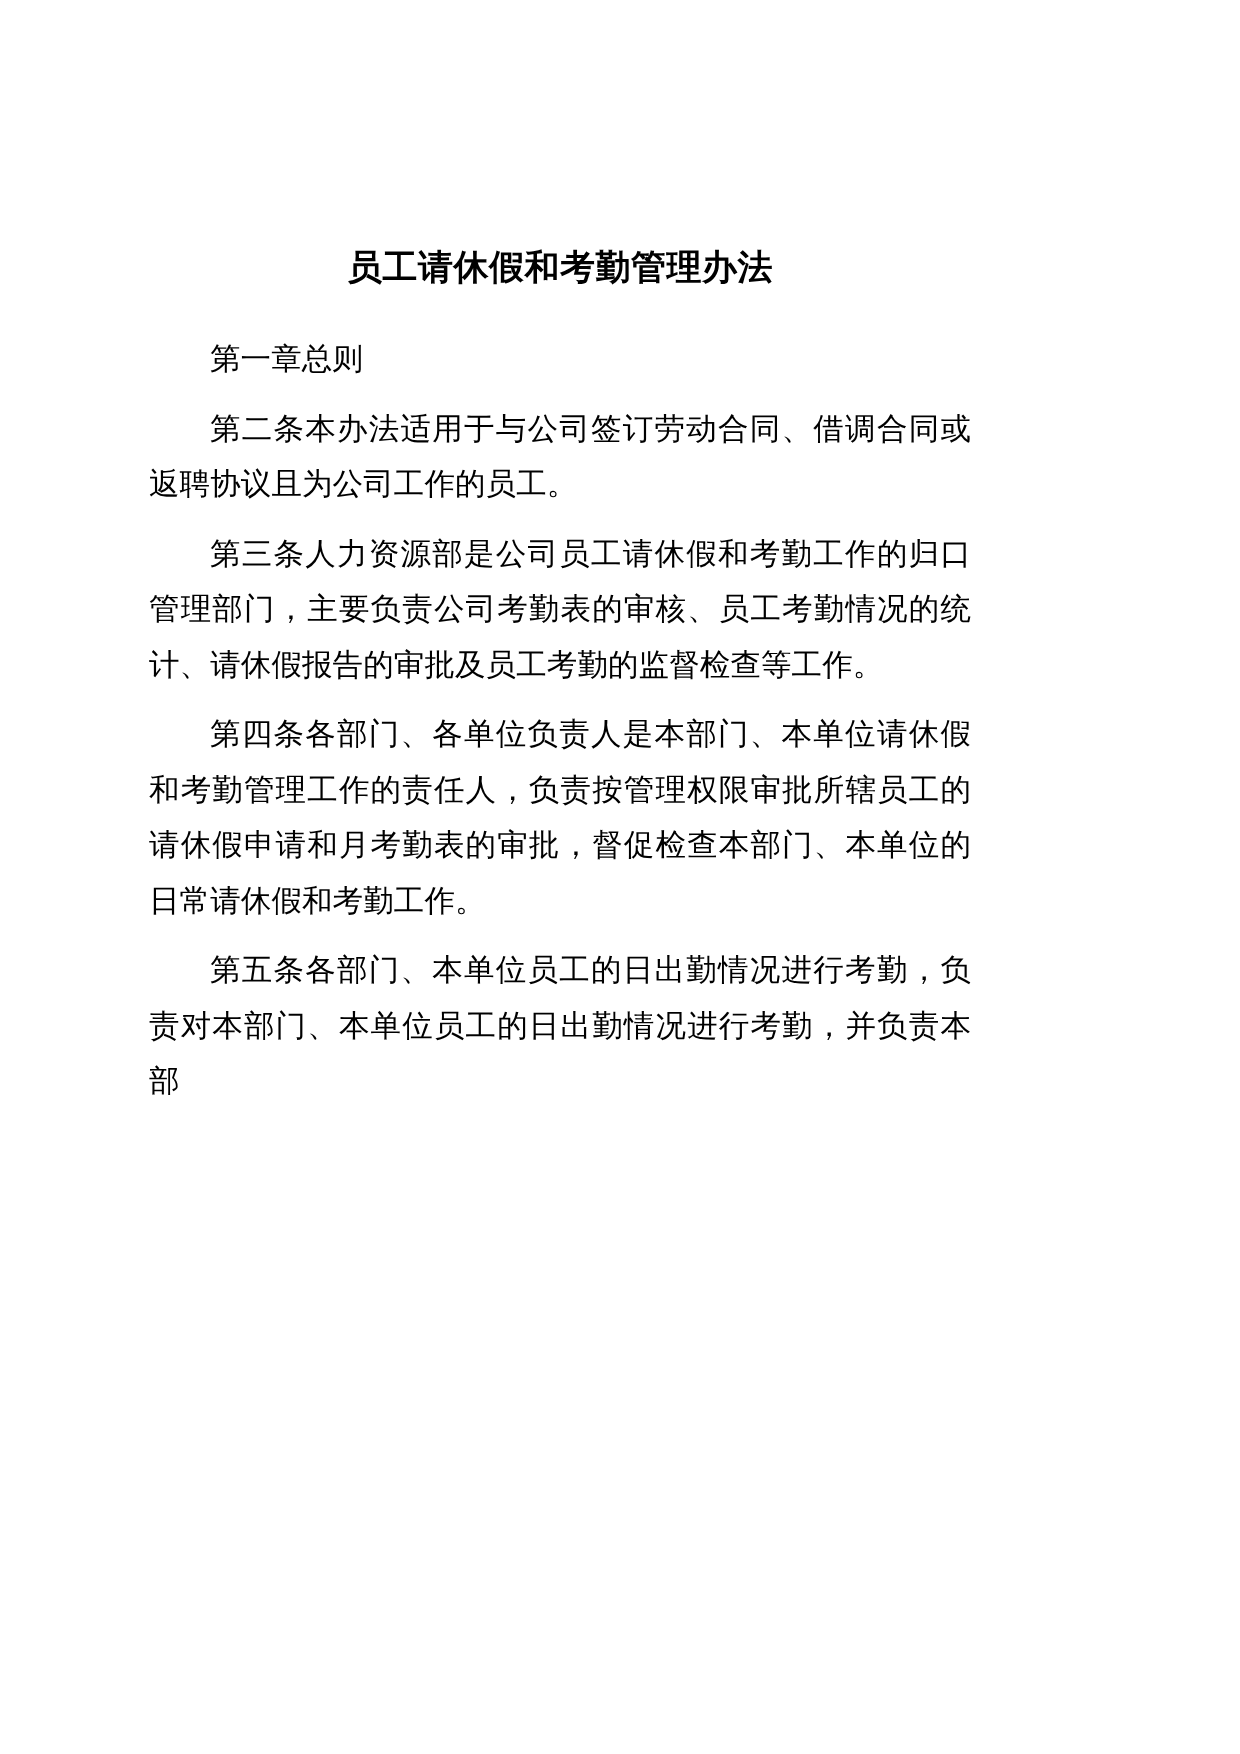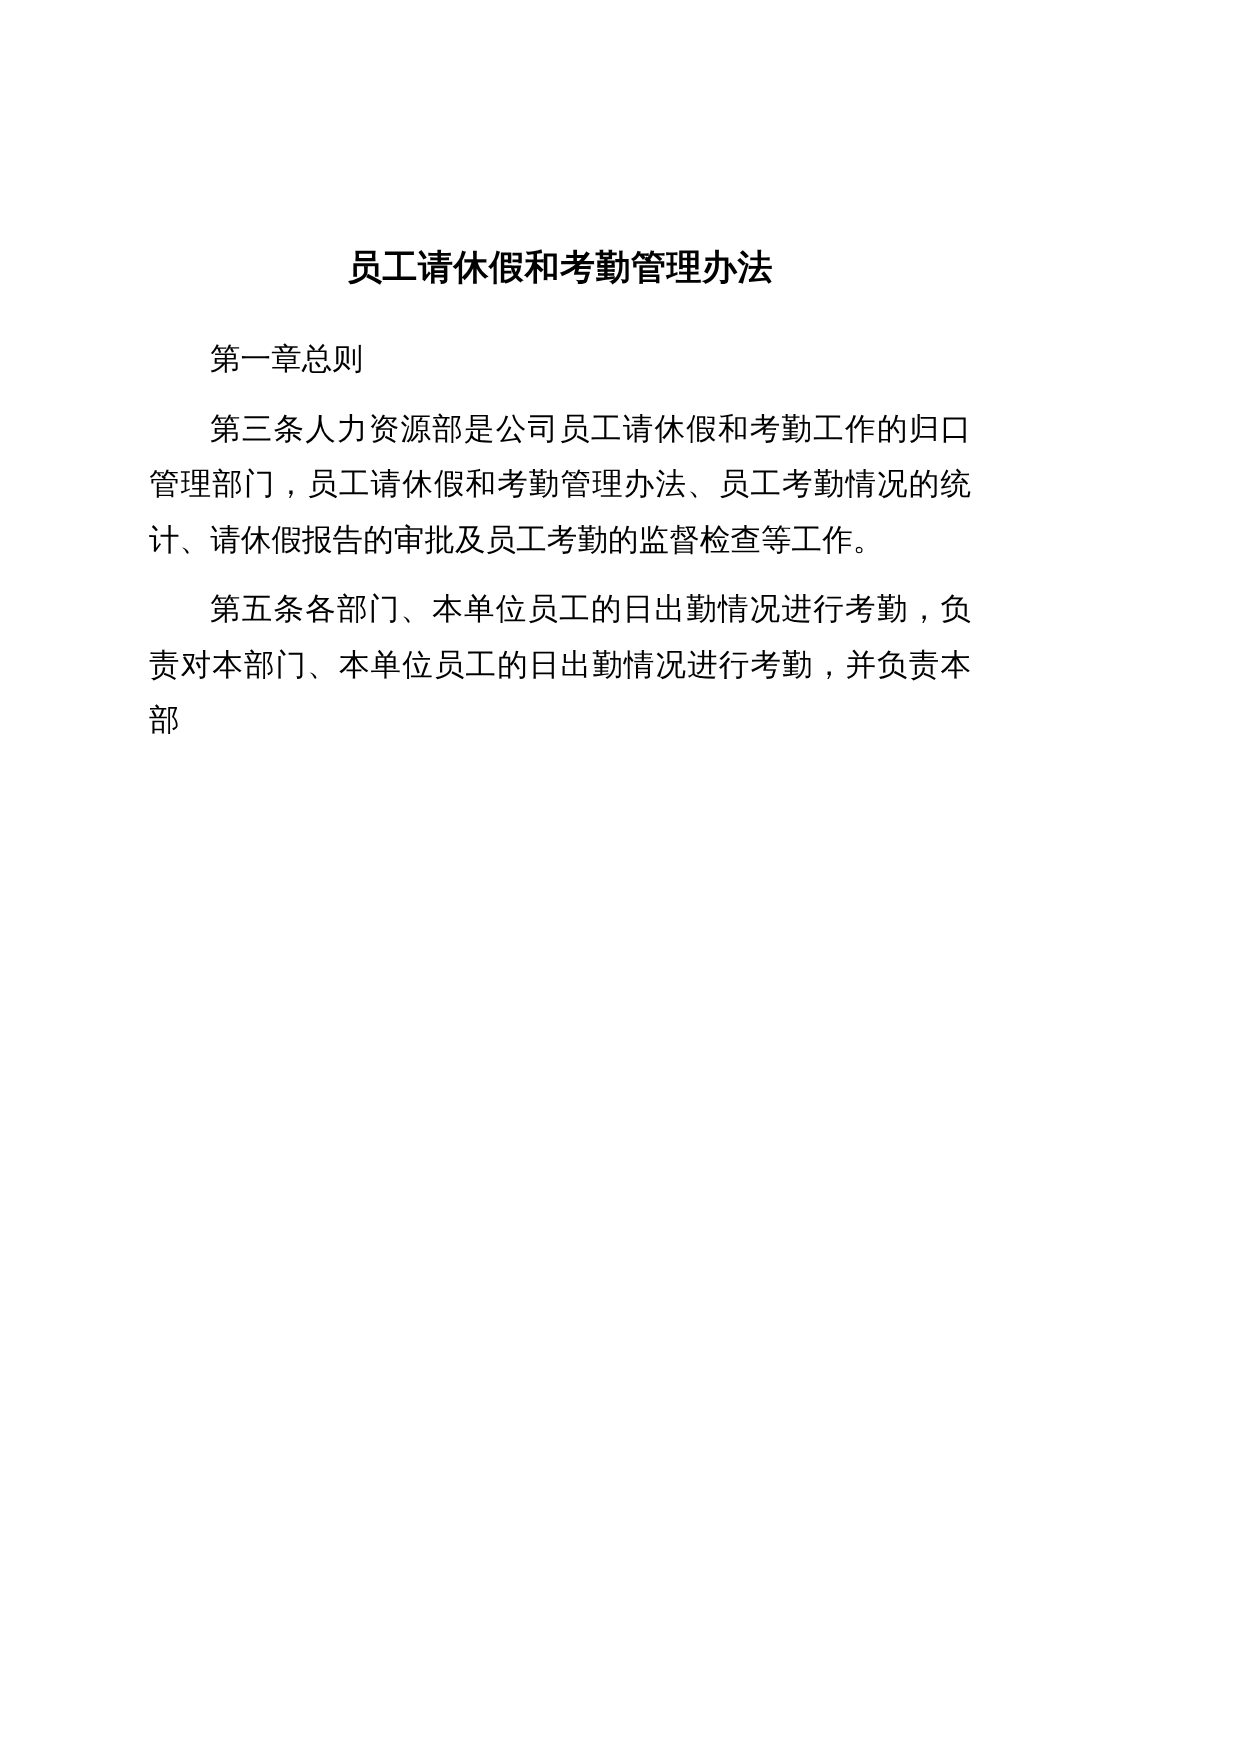--- a/index.html
+++ b/index.html
@@ -61,21 +61,23 @@
 <div class="page">
   <div class="page-body">
 
     <h1 class="doc-title">员工请休假和考勤管理办法</h1>
 
     <div class="article-block">
 
       <p class="para first-para">第一章总则</p>
 
 
+      <p class="para">第二条本办法适用于与公司签订劳动合同、借调合同或返聘协议且为公司工作的员工。</p>
 
-      <p class="para">第三条人力资源部是公司员工请休假和考勤工作的归口管理部门，员工请休假和考勤管理办法、员工考勤情况的统计、请休假报告的审批及员工考勤的监督检查等工作。</p>
+      <p class="para">第三条人力资源部是公司员工请休假和考勤工作的归口管理部门，主要负责公司考勤表的审核、员工考勤情况的统计、请休假报告的审批及员工考勤的监督检查等工作。</p>
 
+      <p class="para">第四条各部门、各单位负责人是本部门、本单位请休假和考勤管理工作的责任人，负责按管理权限审批所辖员工的请休假申请和月考勤表的审批，督促检查本部门、本单位的日常请休假和考勤工作。</p>
 
       <p class="para">第五条各部门、本单位员工的日出勤情况进行考勤，负责对本部门、本单位员工的日出勤情况进行考勤，并负责本部</p>
 
     </div>
   </div>
 </div>
 
 </body></html>

